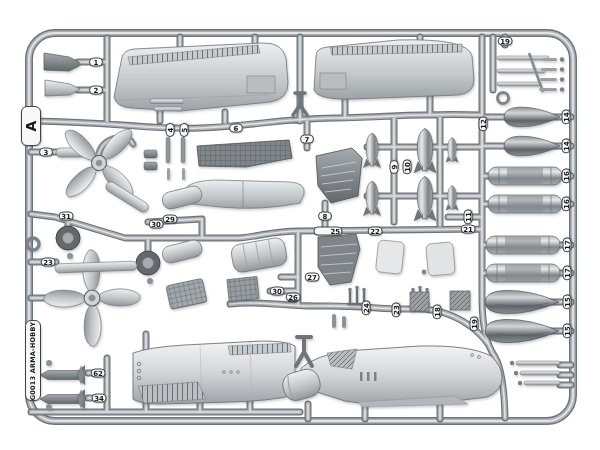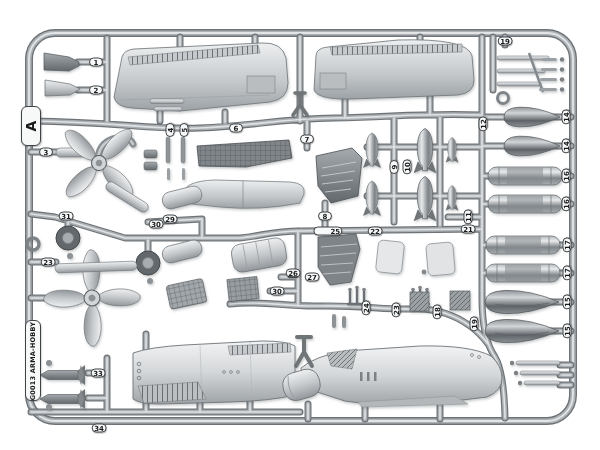--- a/index.html
+++ b/index.html
@@ -386,31 +386,31 @@
       <div class="ptag rot" style="left: 566px; top: 204px;">16</div>
       <div class="ptag rot" style="left: 567px; top: 245px;">17</div>
       <div class="ptag rot" style="left: 567px; top: 273px;">17</div>
       <div class="ptag rot" style="left: 567px; top: 302px;">15</div>
       <div class="ptag rot" style="left: 567px; top: 331px;">15</div>
       <div class="ptag" style="left: 468px; top: 229px;">21</div>
       <div class="ptag" style="left: 328px; top: 231px; padding-left: 16px;">25</div>
       <div class="ptag" style="left: 375px; top: 231px;">22</div>
       <div class="ptag" style="left: 288px; top: 277px; margin-left: 24px;">27</div>
       <div class="ptag" style="left: 277px; top: 291px;">30</div>
-      <div class="ptag" style="left: 293px; top: 273px; text-decoration: underline;">26</div>
+      <div class="ptag" style="left: 293px; top: 297px; text-decoration: underline;">26</div>
       <div class="ptag rot" style="left: 366px; top: 308px;">24</div>
       <div class="ptag rot" style="left: 396px; top: 310px;">23</div>
       <div class="ptag rot" style="left: 437px; top: 312px;">18</div>
       <div class="ptag rot" style="left: 474px; top: 324px;">19</div>
       <div class="ptag" style="left: 170px; top: 219px;">29</div>
       <div class="ptag" style="left: 136px; top: 224px; margin-left: 20px;">30</div>
       <div class="ptag" style="left: 50px; top: 216px; margin-left: 16px;">31</div>
       <div class="ptag" style="left: 48px; top: 262px;">23</div>
-      <div class="ptag" style="left: 98px; top: 373px;">33</div>
-      <div class="ptag" style="left: 99px; top: 398px; margin-top: 30px;">34</div>
+      <div class="ptag" style="left: 98px; top: 373px;">62</div>
+      <div class="ptag" style="left: 99px; top: 398px;">34</div>
     </div>
 
 <div class="vbadge" id="badge-a">
   <span>A</span>
 </div>
 <div class="vbadge" id="badge-code">
   <span>G0013 ARMA-HOBBY</span>
 </div>
 
 </div>

